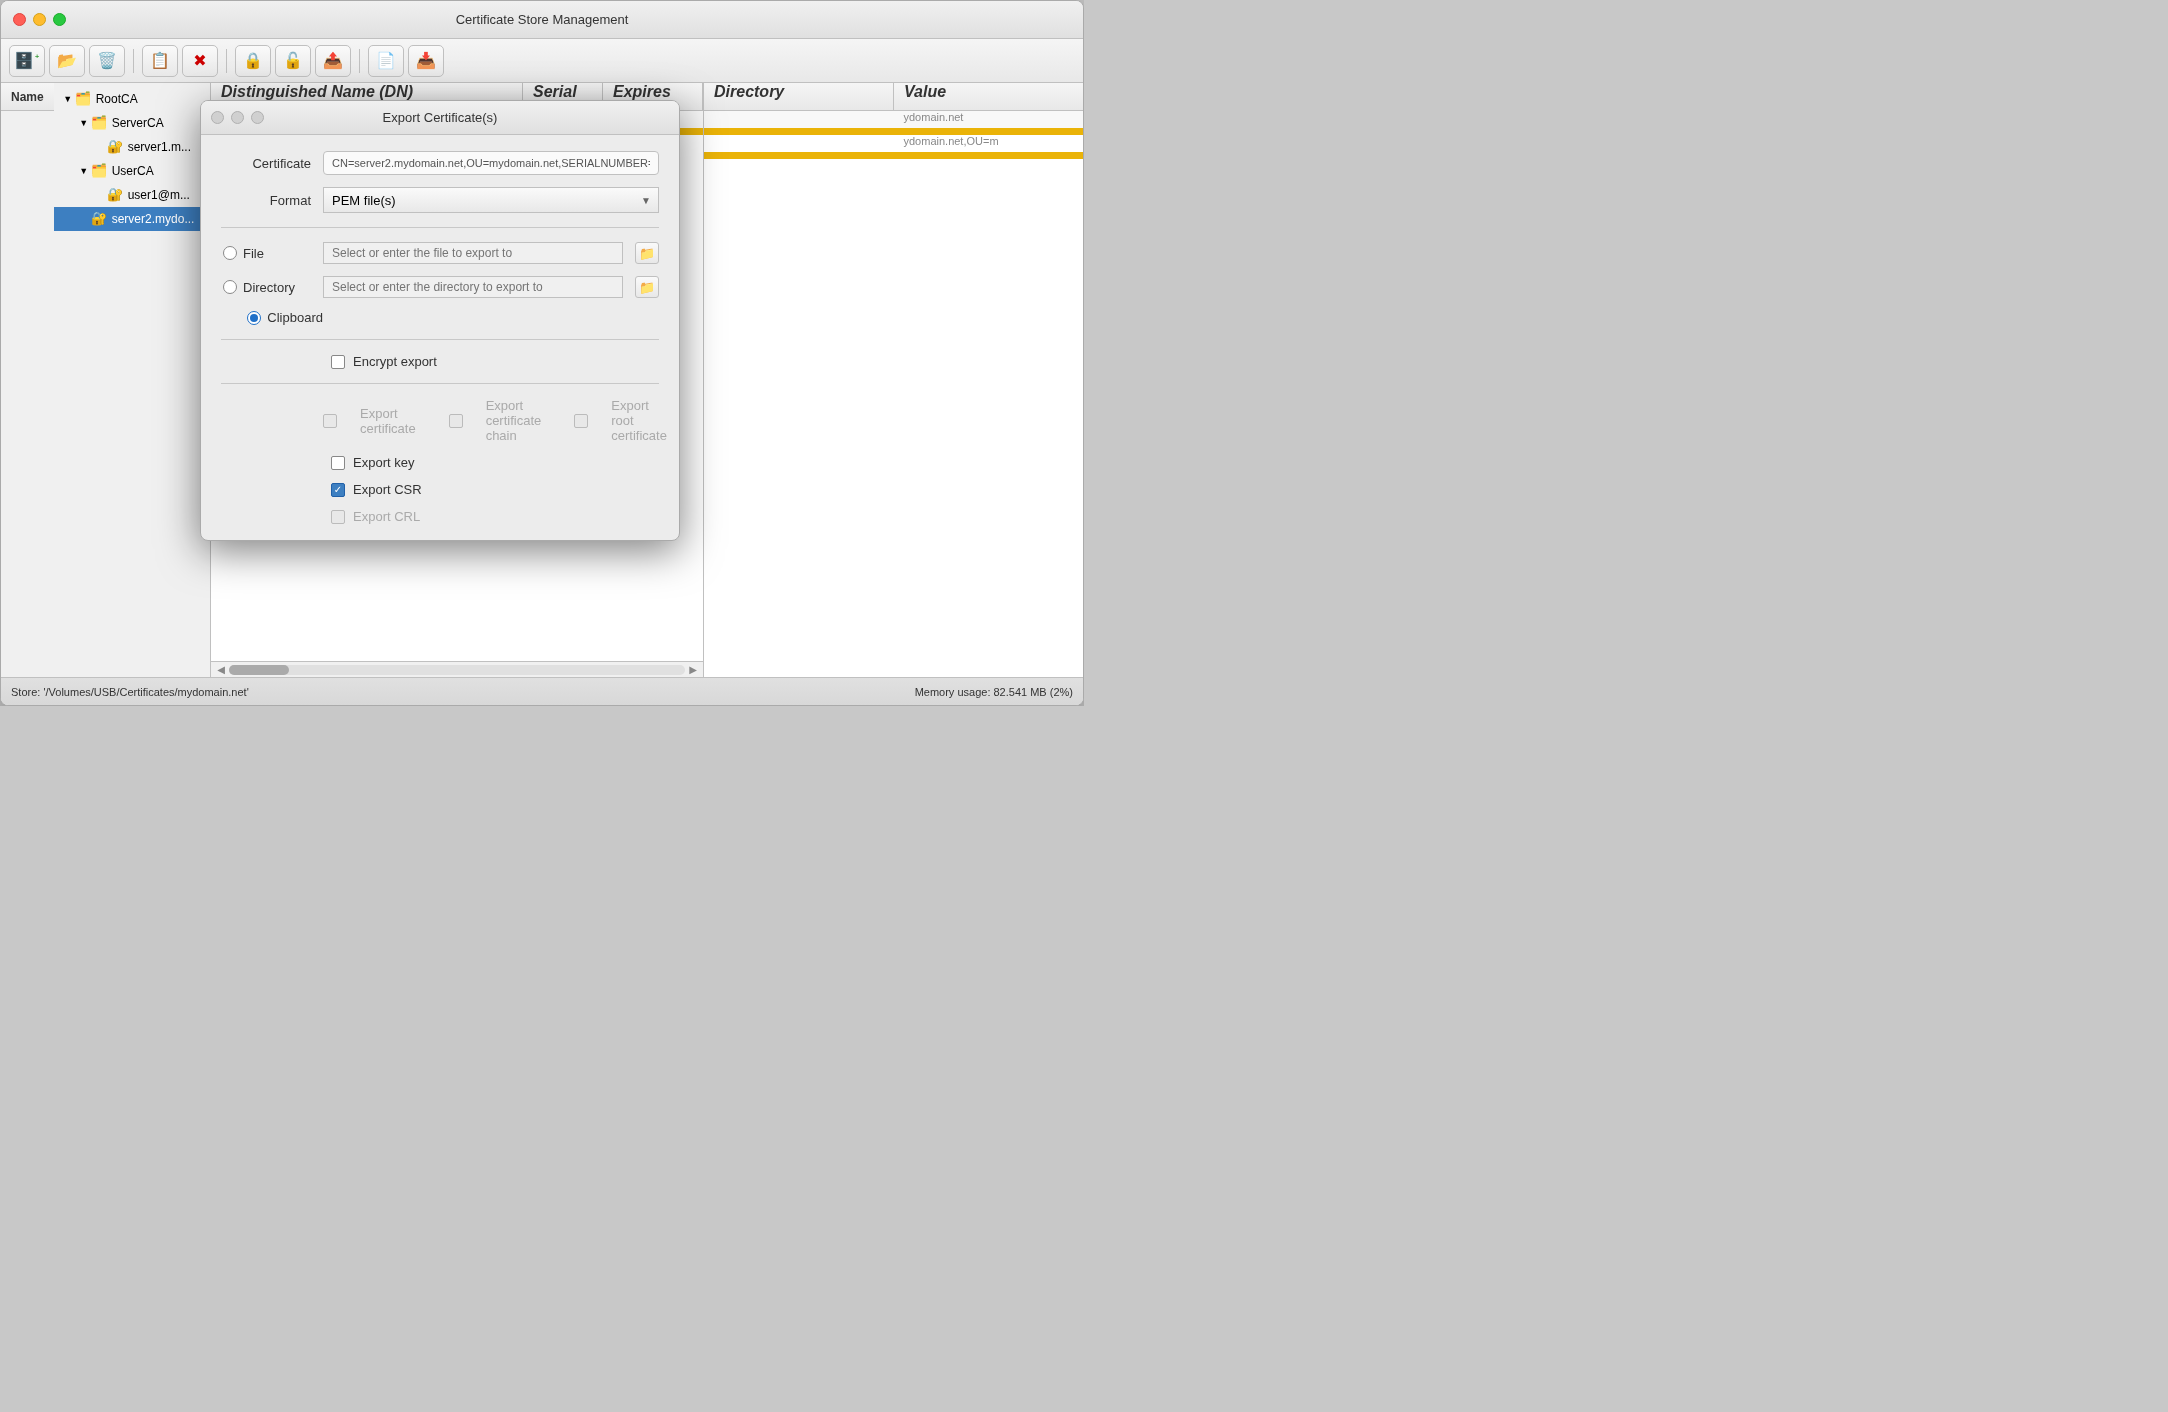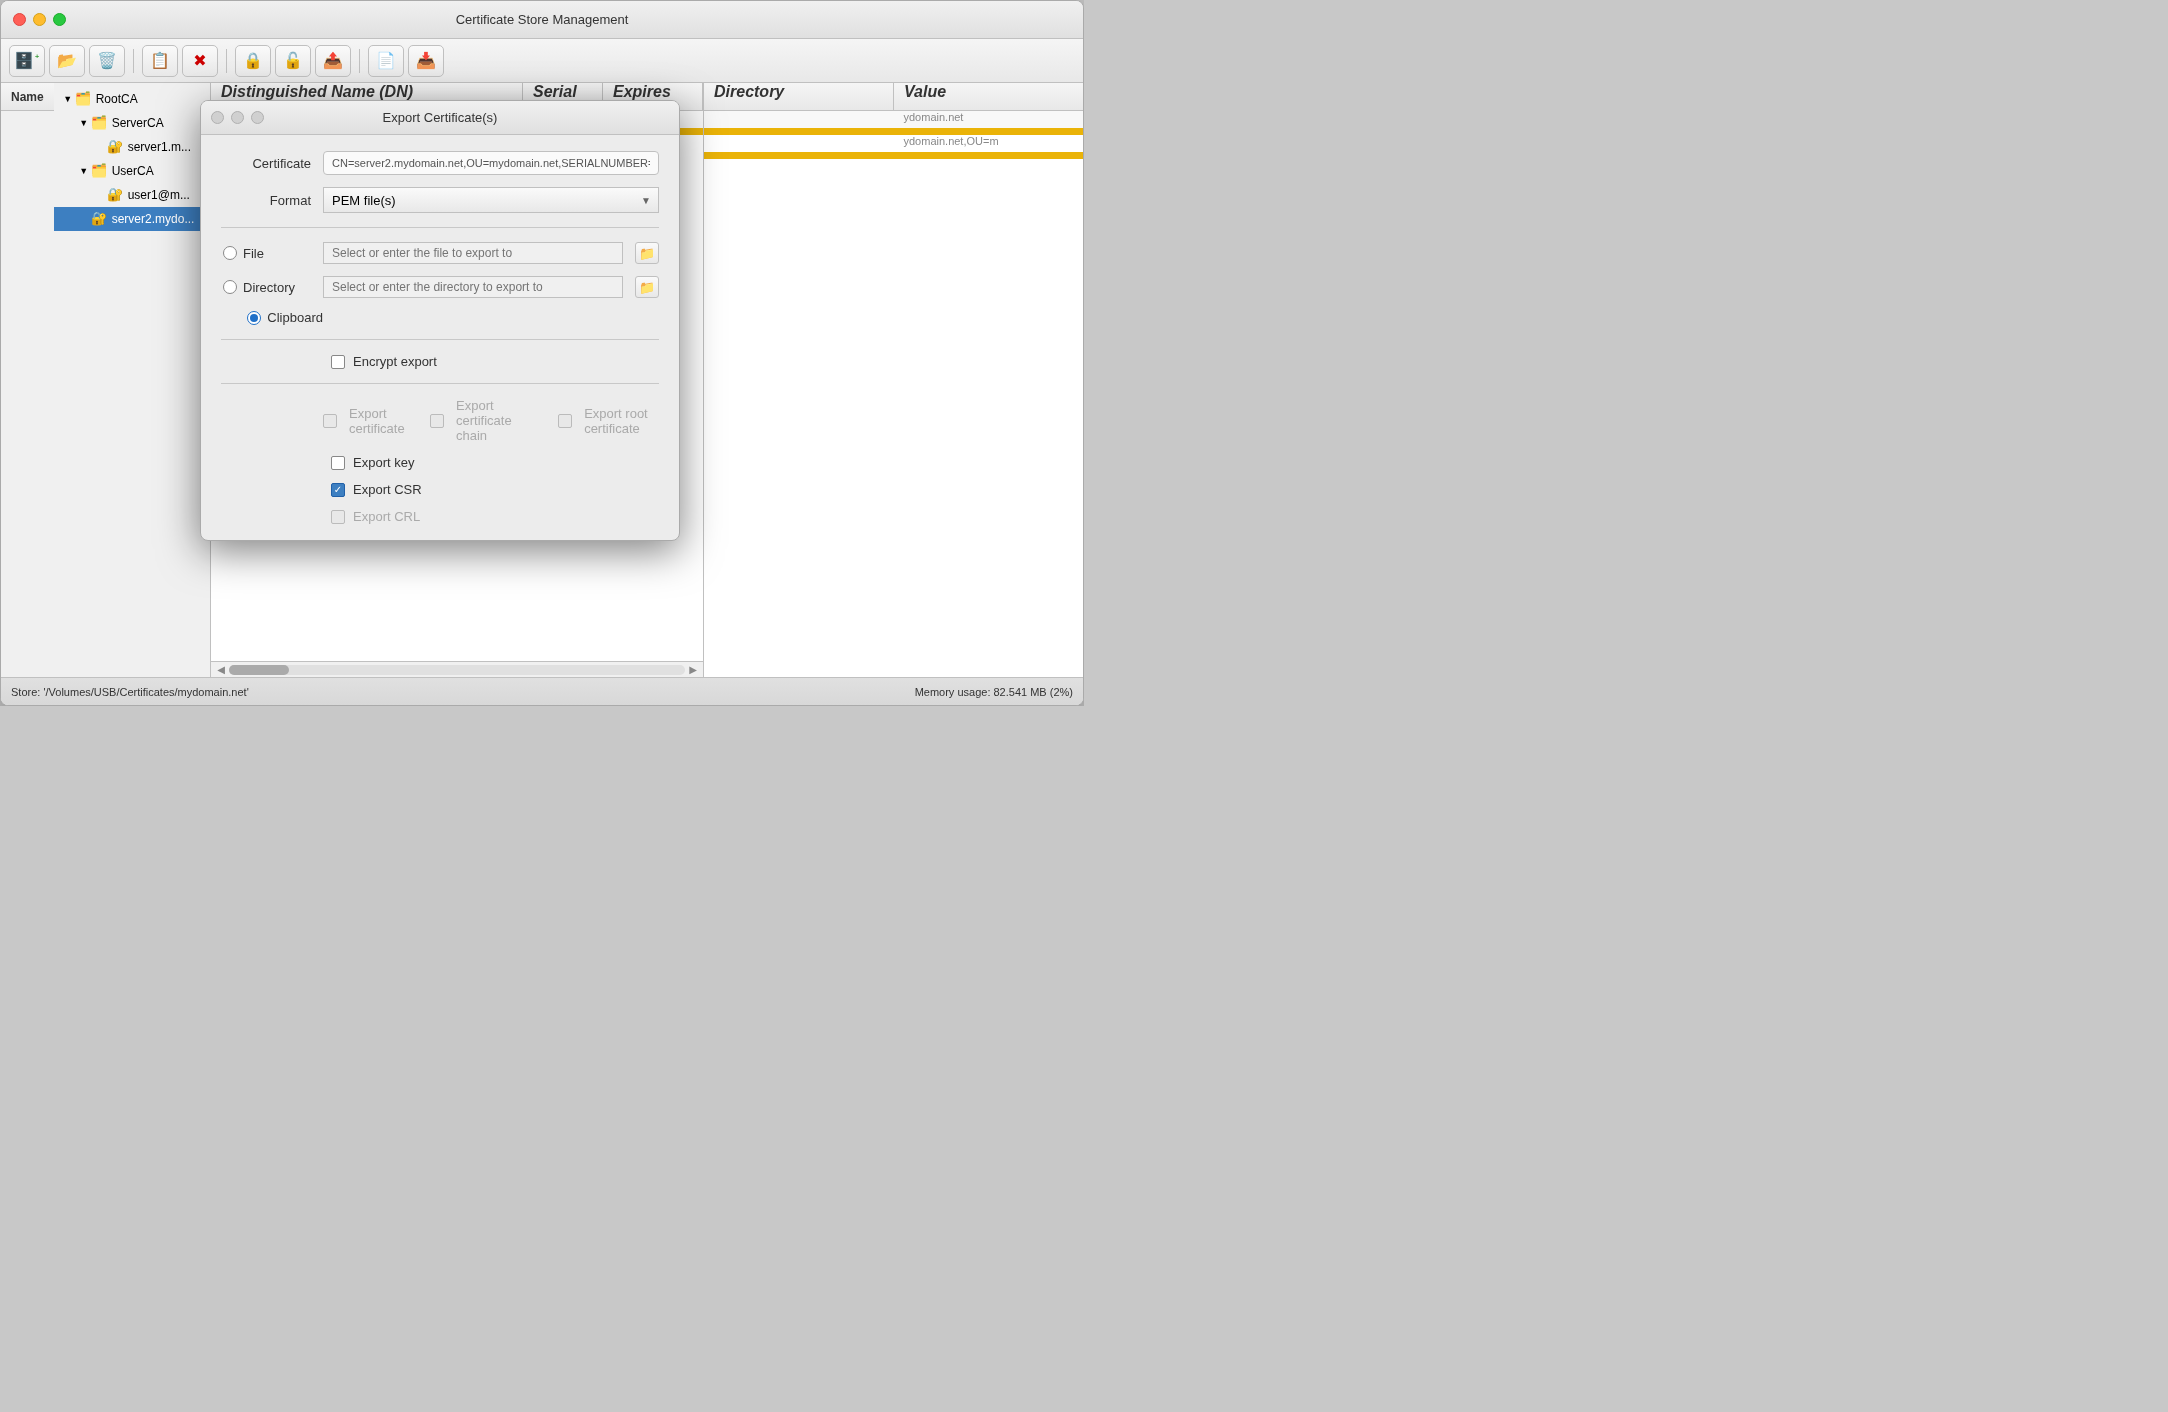--- a/index.html
+++ b/index.html
@@ -715,21 +715,21 @@
       <div class="separator-line"></div>
 
       <div class="checkbox-row">
         <div style="width:102px;"></div>
         <div class="checkbox-box"></div>
         <span class="checkbox-label">Encrypt export</span>
       </div>
 
       <div class="separator-line"></div>
 
-      <div style="display:flex;align-items:center;gap:12px;padding-left:102px;">
+      <div style="display:flex;align-items:center;gap:23px;padding-left:102px;">
         <div class="checkbox-box disabled"></div>
         <span class="checkbox-label disabled">Export certificate</span>
         <div class="checkbox-box disabled" style="margin-left:10px;"></div>
         <span class="checkbox-label disabled">Export certificate chain</span>
         <div class="checkbox-box disabled" style="margin-left:10px;"></div>
         <span class="checkbox-label disabled">Export root certificate</span>
       </div>
 
       <div class="checkbox-row">
         <div style="width:102px;"></div>

